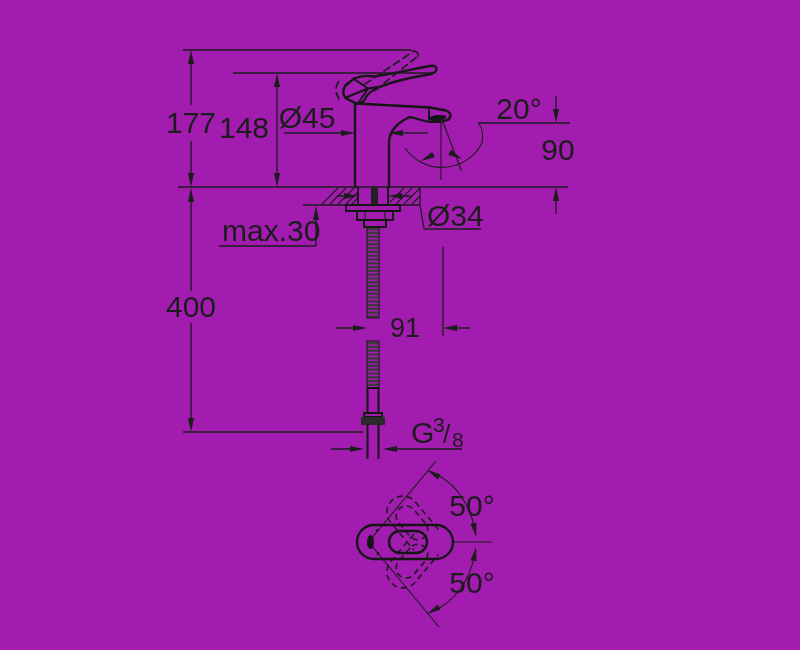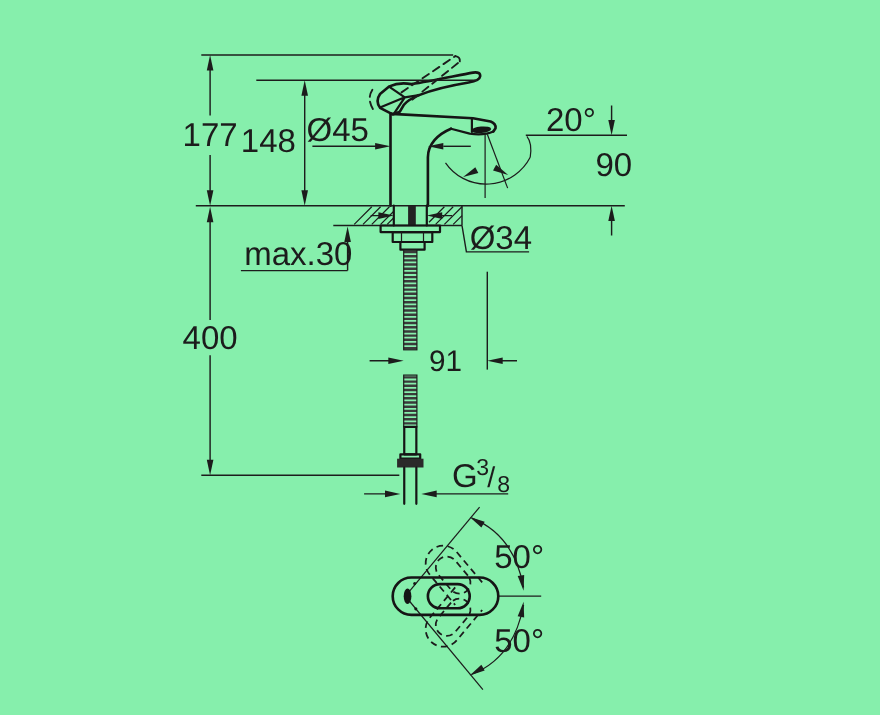--- a/index.html
+++ b/index.html
@@ -1,16 +1,16 @@
 <!DOCTYPE html>
 <html><head>
 <meta charset="utf-8">
 <style>
   html,body{margin:0;padding:0;background:#fff;}
-  .stage{position:relative;width:800px;height:650px;background:#86efac;overflow:hidden;
+  .stage{position:relative;width:800px;height:650px;background:#a21caf;overflow:hidden;
          font-family:"Liberation Sans", sans-serif;}
   svg{display:block}
   svg text{font-family:"Liberation Sans", sans-serif;fill:#1c1c1c;}
   .ln   {stroke:#1c1c1c;stroke-width:1.3;fill:none;}
   .thin {stroke:#1c1c1c;stroke-width:1.1;fill:none;}
   .body {stroke:#151515;stroke-width:2.4;fill:none;stroke-linejoin:round;stroke-linecap:round;}
   .body2{stroke:#151515;stroke-width:2;fill:none;stroke-linejoin:round;stroke-linecap:round;}
   .dash {stroke:#1c1c1c;stroke-width:1.7;fill:none;stroke-dasharray:7 4.5;stroke-linecap:round;}
   .dash2{stroke:#1c1c1c;stroke-width:1.6;fill:none;stroke-dasharray:6 4;stroke-linejoin:round;}
   .arr  {fill:#1c1c1c;stroke:none;}

